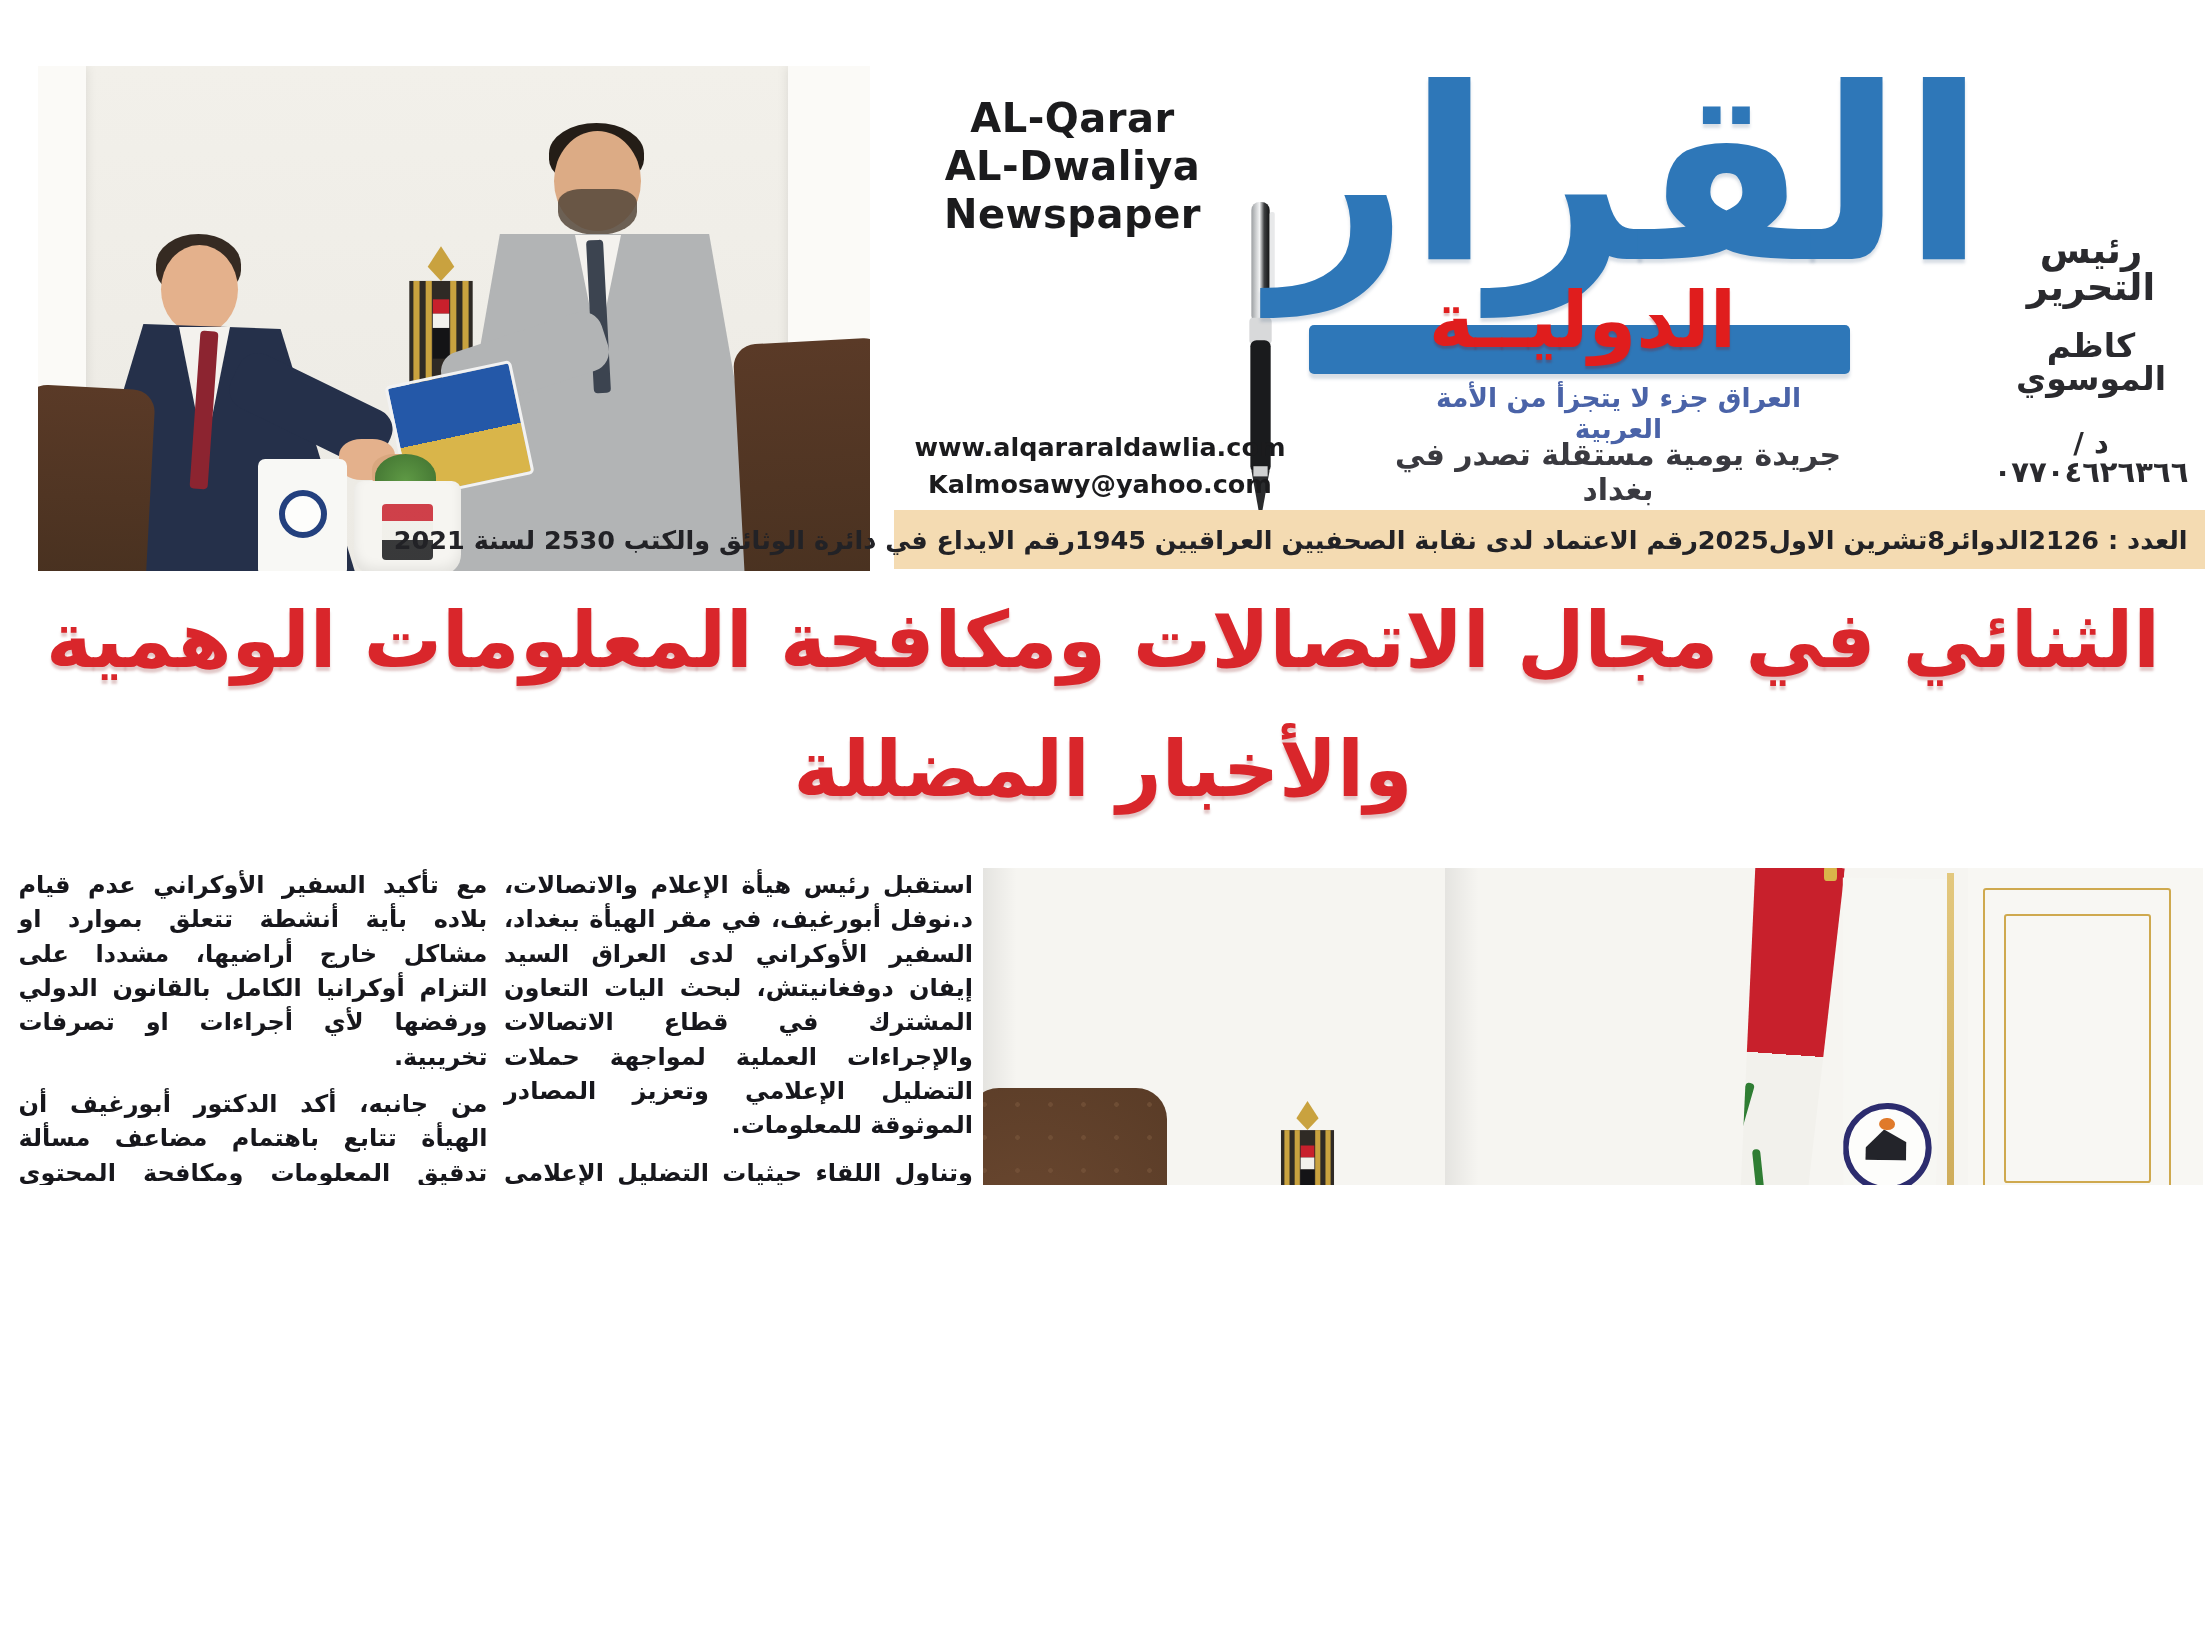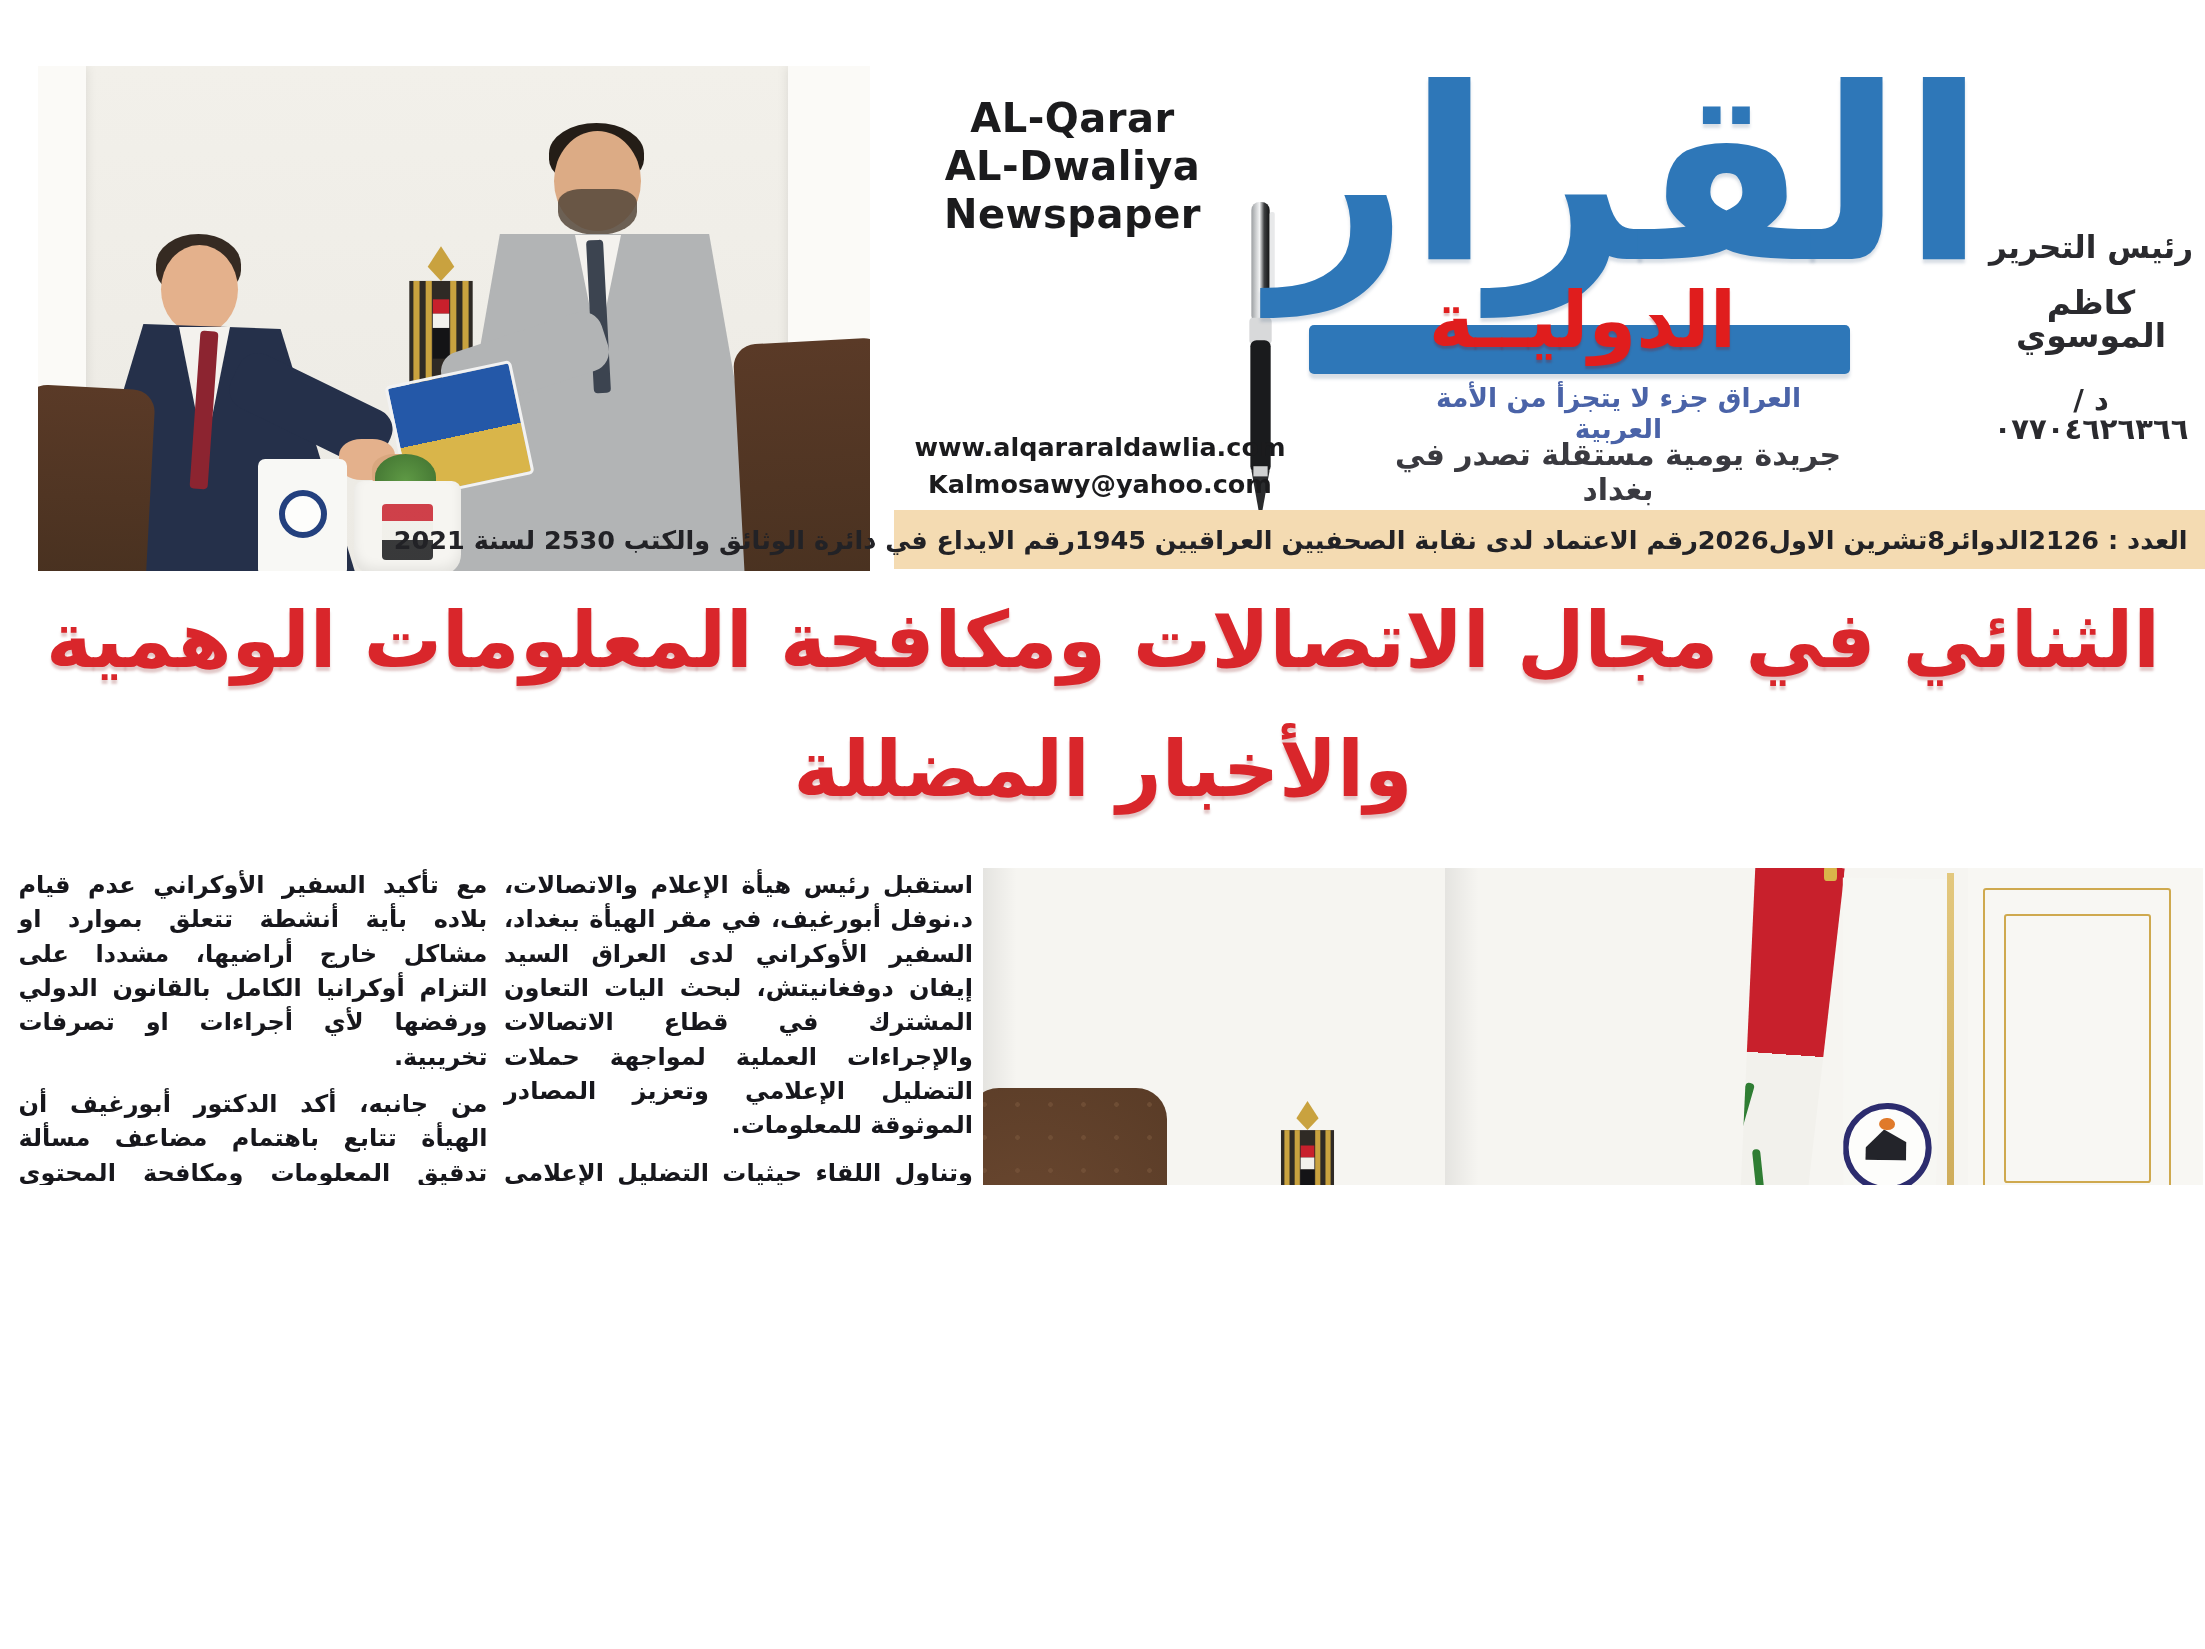--- a/index.html
+++ b/index.html
@@ -13,21 +13,21 @@
            font-size:40px;line-height:1.2;color:#1b1b1d;letter-spacing:0.5px;}
   .logo-blue{right:220px;top:56px;font-size:240px;font-weight:700;color:#2e77b8;
              line-height:1.0;text-shadow:0 4.1px 3.1px rgba(40,70,110,.18);}
   .logo-bar{left:1309px;top:325px;width:541px;height:49px;background:#2e77b8;border-radius:5.1px;
             box-shadow:0 4.1px 3.1px rgba(40,70,110,.18);}
   .logo-red{left:1409px;top:276px;width:347px;text-align:center;font-size:77px;font-weight:700;
             color:#e01d1d;text-shadow:0 3.1px 2px rgba(140,10,10,.25);}
   .tag-blue{left:1389px;top:382px;width:459px;text-align:center;font-size:26.5px;font-weight:700;color:#4a63a8;}
   .tag-dark{left:1378px;top:437px;width:480px;text-align:center;font-size:30px;font-weight:700;color:#3a3a40;}
   .editor{left:1981px;top:232px;width:220px;text-align:center;color:#2a2a2e;font-weight:700;}
-  .editor .t{font-size:31px;line-height:1.0;}
+  .editor .t{font-size:37px;line-height:1.0;}
   .editor .n{font-size:33px;margin-top:22.5px;line-height:1.0;}
   .editor .p{font-size:29px;margin-top:34px;line-height:1.0;}
   .contact{left:906px;top:435px;width:388px;text-align:center;font-weight:700;color:#1b1b1d;}
   .contact .w{font-size:25.5px;line-height:1.0;}
   .contact .e{font-size:25.5px;line-height:1.0;margin-top:11.2px;}
 
   
   .issue-bar{left:894px;top:510px;width:1311px;height:59px;background:#f4dbb2;
              display:flex;align-items:center;justify-content:space-between;
              padding:0 17.4px;box-sizing:border-box;font-size:25.5px;font-weight:700;color:#222226;}
@@ -175,21 +175,21 @@
   <div class="abs contact">
     <div class="w">www.alqararaldawlia.com</div>
     <div class="e">Kalmosawy@yahoo.com</div>
   </div>
 
   <div class="abs issue-bar rtl">
     <span>العدد : 2126</span>
     <span>الدوائر</span>
     <span>8</span>
     <span>تشرين الاول</span>
-    <span>2026</span>
+    <span>2025</span>
     <span>رقم الاعتماد لدى نقابة الصحفيين العراقيين 1945</span>
     <span>رقم الايداع في دائرة الوثائق والكتب 2530 لسنة 2021</span>
   </div>
 
   <div class="abs headline rtl">
     <div>الثنائي في مجال الاتصالات ومكافحة المعلومات الوهمية والأخبار المضللة</div>
   </div>
 
   <div class="abs col col-right rtl">
     <p>استقبل رئيس هيأة الإعلام والاتصالات، د.نوفل أبورغيف، في مقر الهيأة ببغداد، السفير الأوكراني لدى العراق السيد إيفان دوفغانيتش، لبحث اليات التعاون المشترك في قطاع الاتصالات والإجراءات العملية لمواجهة حملات التضليل الإعلامي وتعزيز المصادر الموثوقة للمعلومات.</p>

